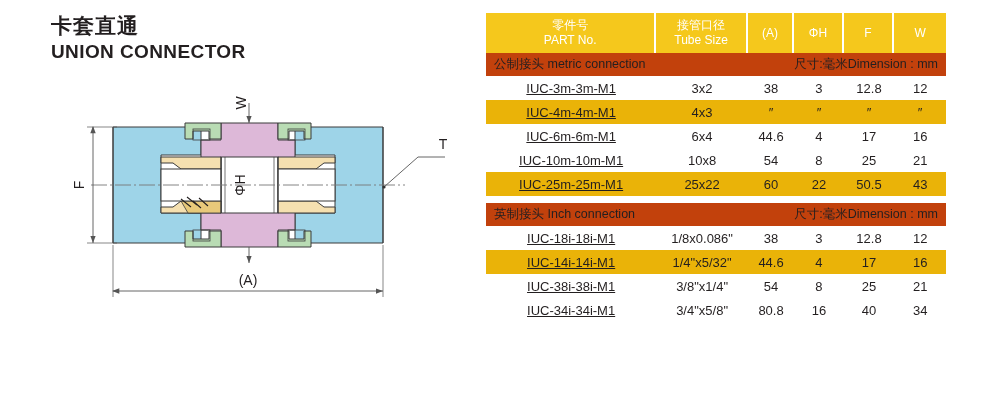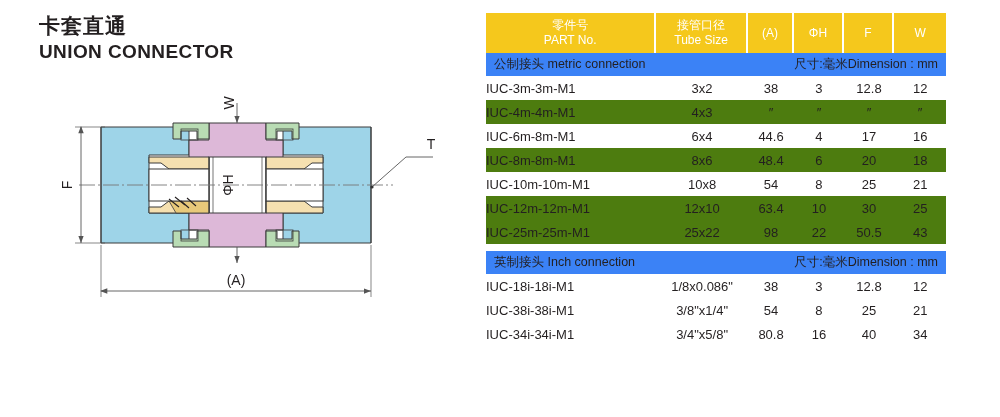--- a/index.html
+++ b/index.html
@@ -12,21 +12,21 @@
     height: 417px;
     font-family: "Liberation Sans", sans-serif;
     color: #231f20;
     position: relative;
     overflow: hidden;
   }
 
   
   #left-panel {
     position: absolute;
-    left: 1px; top: 0;
+    left: 13px; top: 0;
     width: 470px; height: 417px;
   }
 
   #title-block {
     position: absolute;
     left: 38px; top: 14px;
   }
   #title-cn {
     font-size: 21px;
     font-weight: 700;
@@ -83,43 +83,44 @@
     text-align: center;
     border-right: 2px solid #ffffff;
     line-height: 1.25;
     white-space: nowrap;
   }
   thead th:last-child { border-right: none; }
   .th-l1 { display: block; }
   .th-l2 { display: block; }
 
   .sec-row td {
-    background: #3b82f6;
+    background: #c2410c;
     height: 23px;
     vertical-align: middle;
     font-size: 12.5px;
     color: #231f20;
     white-space: nowrap;
   }
   .sec-left  { text-align: left;  padding-left: 8px !important; }
   .sec-right { text-align: center; padding-right: 8px !important; }
 
   tbody tr.data-row td {
     height: 24px;
     vertical-align: middle;
     text-align: center;
     color: #231f20;
     font-size: 13px;
     background: #ffffff;
     white-space: nowrap;
   }
-  tbody tr.data-row.shaded td { background: #4d7c0f; }
+  tbody tr.data-row.shaded td { background: #eab308; }
   tbody tr.data-row td.c-part {
-    text-align: left;
+    text-align: center;
     padding-left: 8px;
+    text-decoration: underline;
   }
 
   .spacer-row td { height: 7px; background: #ffffff !important; }
 </style>
 </head>
 <body>
 
 <div id="left-panel">
 
   <div id="title-block">
@@ -256,55 +257,39 @@
     </tr>
     <tr class="data-row shaded">
       <td class="c-part">IUC-4m-4m-M1</td>
       <td>4x3</td>
       <td>″</td>
       <td>″</td>
       <td>″</td>
       <td>″</td>
     </tr>
     <tr class="data-row">
-      <td class="c-part">IUC-6m-8m-M1</td>
+      <td class="c-part">IUC-6m-6m-M1</td>
       <td>6x4</td>
       <td>44.6</td>
       <td>4</td>
       <td>17</td>
       <td>16</td>
-    </tr>
-    <tr class="data-row shaded">
-      <td class="c-part">IUC-8m-8m-M1</td>
-      <td>8x6</td>
-      <td>48.4</td>
-      <td>6</td>
-      <td>20</td>
-      <td>18</td>
     </tr>
     <tr class="data-row">
       <td class="c-part">IUC-10m-10m-M1</td>
       <td>10x8</td>
       <td>54</td>
       <td>8</td>
       <td>25</td>
       <td>21</td>
     </tr>
     <tr class="data-row shaded">
-      <td class="c-part">IUC-12m-12m-M1</td>
-      <td>12x10</td>
-      <td>63.4</td>
-      <td>10</td>
-      <td>30</td>
-      <td>25</td>
-    </tr>
-    <tr class="data-row shaded">
       <td class="c-part">IUC-25m-25m-M1</td>
       <td>25x22</td>
-      <td>98</td>
+      <td>60</td>
       <td>22</td>
       <td>50.5</td>
       <td>43</td>
     </tr>
 
     <tr class="spacer-row">
         <td colspan="6"></td>
       </tr>
 
     <tr class="sec-row">
@@ -313,20 +298,28 @@
     </tr>
 
     <tr class="data-row">
       <td class="c-part">IUC-18i-18i-M1</td>
       <td>1/8x0.086"</td>
       <td>38</td>
       <td>3</td>
       <td>12.8</td>
       <td>12</td>
     </tr>
+    <tr class="data-row shaded">
+      <td class="c-part">IUC-14i-14i-M1</td>
+      <td>1/4"x5/32"</td>
+      <td>44.6</td>
+      <td>4</td>
+      <td>17</td>
+      <td>16</td>
+    </tr>
     <tr class="data-row">
       <td class="c-part">IUC-38i-38i-M1</td>
       <td>3/8"x1/4"</td>
       <td>54</td>
       <td>8</td>
       <td>25</td>
       <td>21</td>
     </tr>
     <tr class="data-row">
       <td class="c-part">IUC-34i-34i-M1</td>

